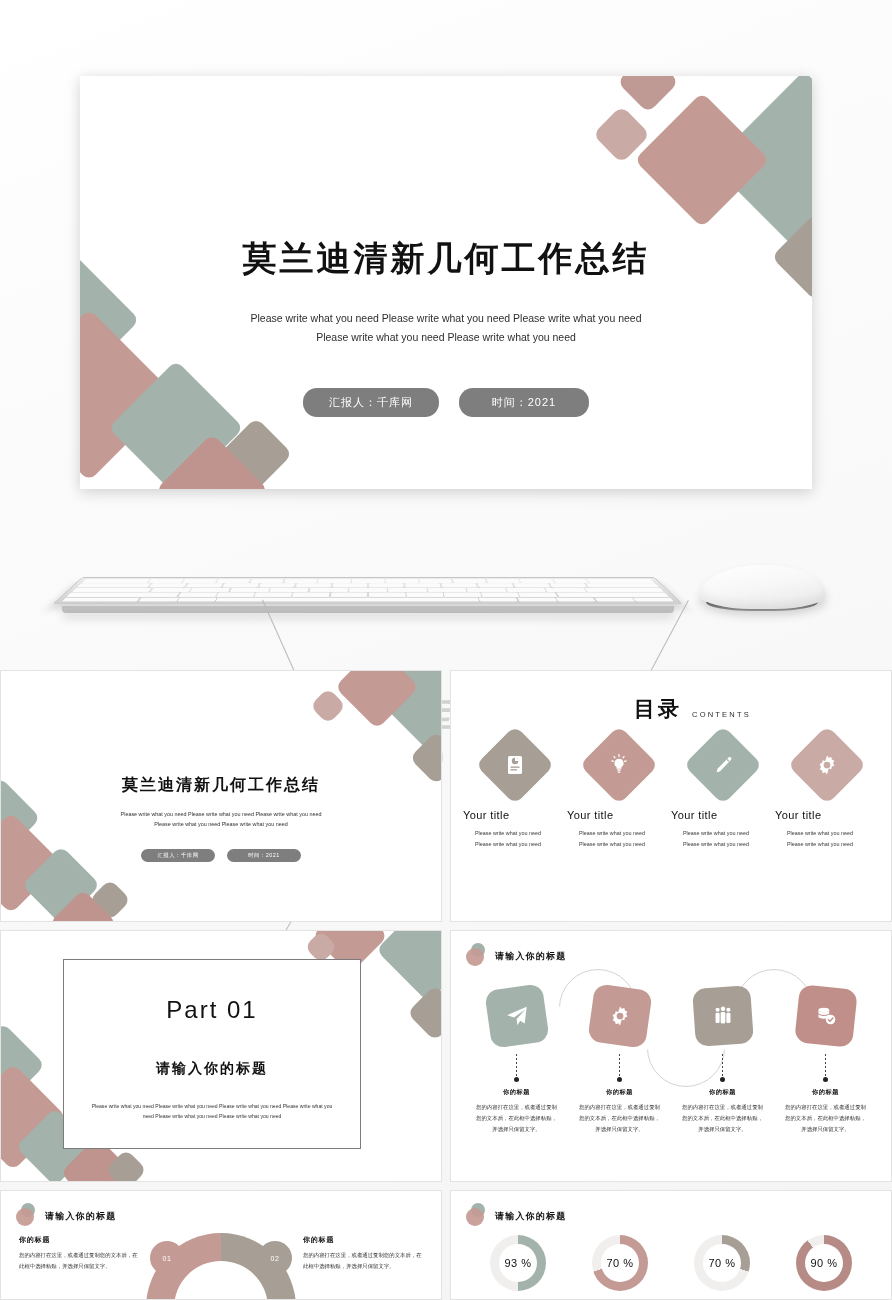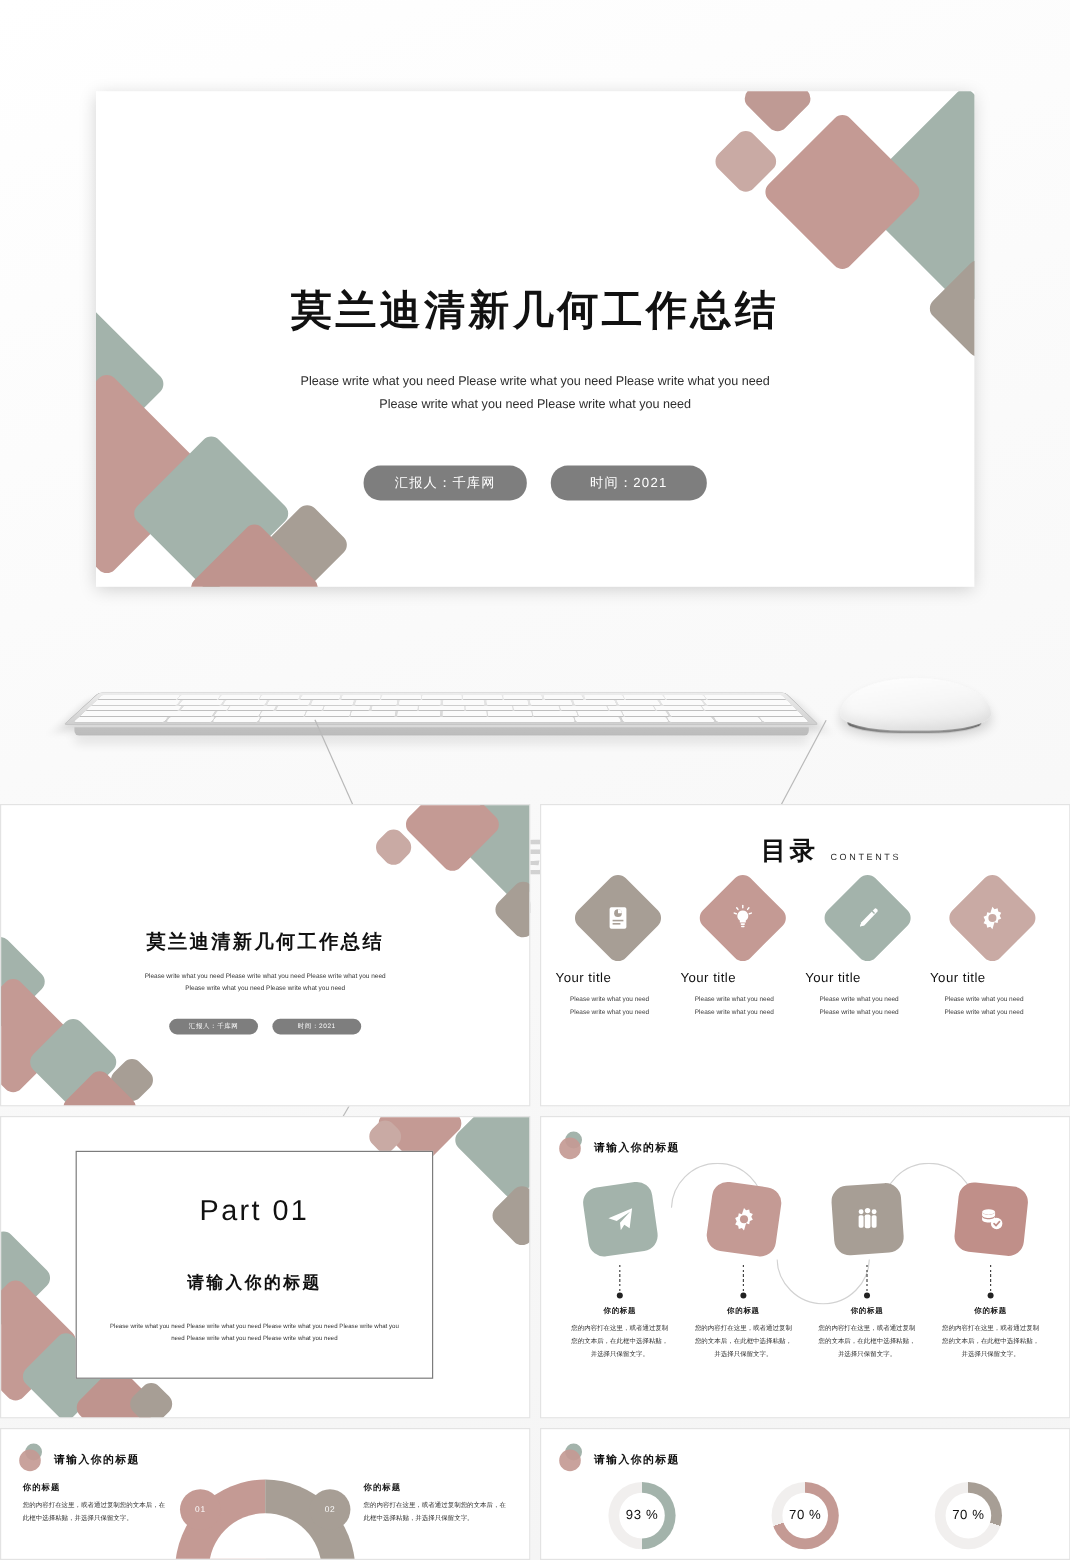--- a/index.html
+++ b/index.html
@@ -537,17 +537,22 @@
         <div class="d-col">
           <div class="donut" style="background: conic-gradient(from 0deg, #c49a94 0 70%, #f1efee 70% 100%);">
             <div class="hole">70 %</div>
           </div>
         </div>
         <div class="d-col">
           <div class="donut" style="background: conic-gradient(from 0deg, #a79e95 0 30%, #f1efee 30% 100%);">
             <div class="hole">70 %</div>
           </div>
         </div>
+        <div class="d-col">
+          <div class="donut" style="background: conic-gradient(from 0deg, #b78b85 0 90%, #f1efee 90% 100%);">
+            <div class="hole">90 %</div>
+          </div>
+        </div>
       </div>
     </div>
 
   </div>
 </div>
 
 </body></html>

